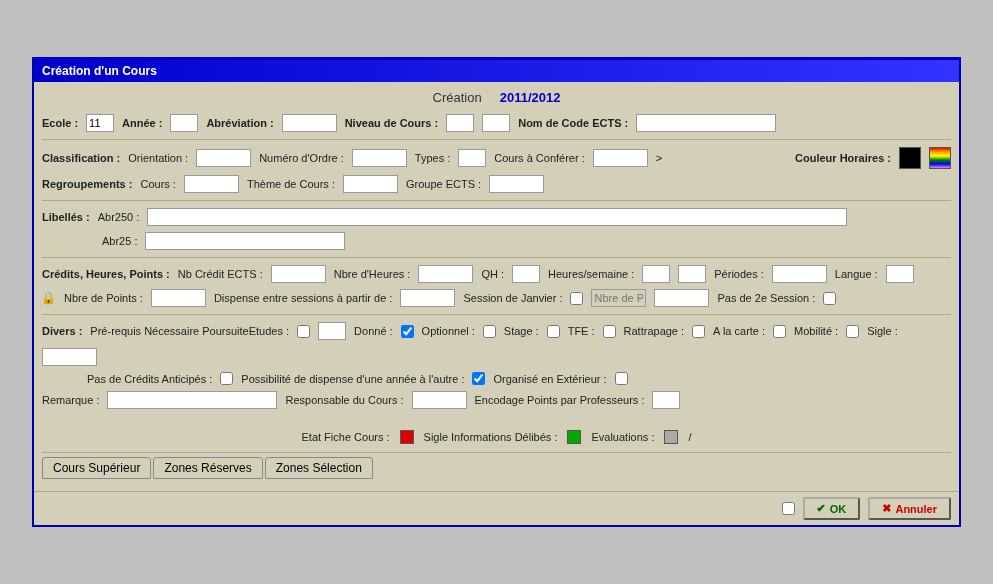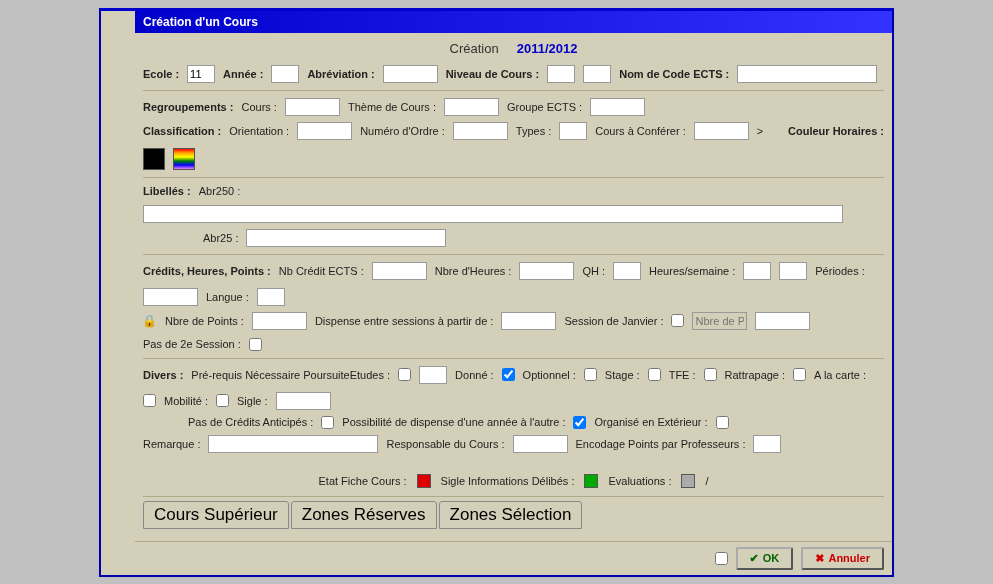--- a/index.html
+++ b/index.html
@@ -7,25 +7,24 @@
       font-family: Arial, Helvetica, sans-serif;
       font-size: 11px;
       background: #c0c0c0;
       display: flex;
       align-items: center;
       justify-content: center;
       width: 993px;
       min-height: 584px;
     }
     .window {
-      width: 795px;
+      width: 929px;
       background: #d4cfb8;
       border: 2px solid #0000aa;
       border-top: 3px solid #0000cc;
-      padding-left: 34px;
     }
     .title-bar {
       background: linear-gradient(to right, #0000cc, #3333ff);
       color: white;
       font-weight: bold;
       font-size: 12px;
       padding: 4px 8px;
       display: flex;
       align-items: center;
     }
@@ -106,21 +105,21 @@
       align-items: center;
       gap: 0;
       padding: 4px 0 4px 0;
       border-top: 1px solid #b0a88a;
       margin-top: 4px;
     }
     .tab-btn {
       background: #d4cfb8;
       border: 1px solid #888;
       padding: 3px 10px;
-      font-size: 17px;
+      font-size: 12px;
       cursor: pointer;
       border-radius: 3px 3px 0 0;
       margin-right: 2px;
     }
     .footer-bar {
       display: flex;
       align-items: center;
       justify-content: flex-end;
       padding: 5px 8px;
       gap: 8px;
@@ -197,44 +196,44 @@
       <span class="label label-bold">Niveau de Cours :</span>
       <input type="text" class="input-small" style="">
       <input type="text" class="input-small" style="">
       <span class="label label-bold">Nom de Code ECTS :</span>
       <input type="text" class="input-xlarge" style="">
     </div>
 
     <hr class="divider">
 
     <div class="row">
-      <span class="label label-bold">Regroupements :</span>
-      <span class="label">Cours :</span>
-      <input type="text" class="input-medium" style="">
-      <span class="label">Thème de Cours :</span>
-      <input type="text" class="input-medium" style="">
-      <span class="label">Groupe ECTS :</span>
-      <input type="text" class="input-medium" style="">
-    </div>
-
-    <div class="row">
       <span class="label label-bold">Classification :</span>
       <span class="label">Orientation :</span>
       <input type="text" class="input-medium" style="">
       <span class="label">Numéro d'Ordre :</span>
       <input type="text" class="input-medium" style="">
       <span class="label">Types :</span>
       <input type="text" class="input-small" style="">
       <span class="label">Cours à Conférer :</span>
       <input type="text" class="input-medium" style="">
       <span class="label">&gt;</span>
       <div style="flex:1"></div>
       <span class="label label-bold">Couleur Horaires :</span>
       <span class="color-black"></span>
       <span class="color-rainbow"></span>
+    </div>
+
+    <div class="row">
+      <span class="label label-bold">Regroupements :</span>
+      <span class="label">Cours :</span>
+      <input type="text" class="input-medium" style="">
+      <span class="label">Thème de Cours :</span>
+      <input type="text" class="input-medium" style="">
+      <span class="label">Groupe ECTS :</span>
+      <input type="text" class="input-medium" style="">
     </div>
 
     <hr class="divider">
 
     <div class="row">
       <span class="label label-bold">Libellés :</span>
       <span class="label">Abr250 :</span>
       <input type="text" style="width: 700px;">
     </div>
     <div class="row" style="padding-left:60px;">

